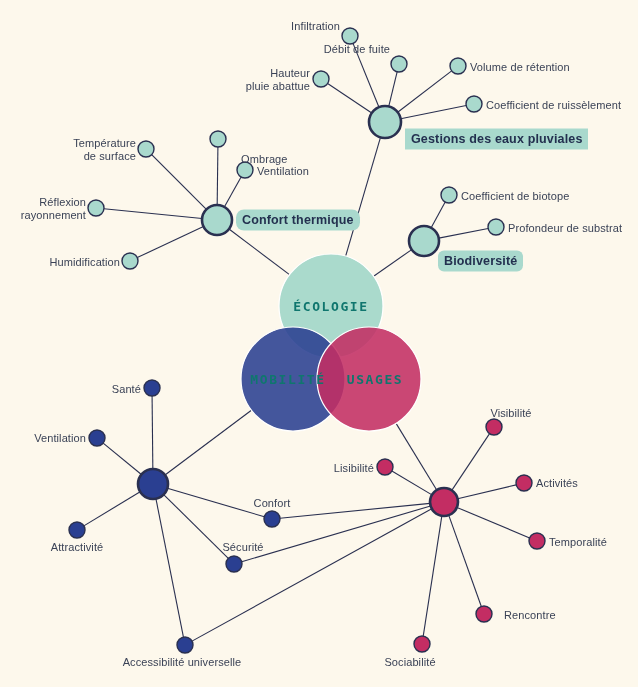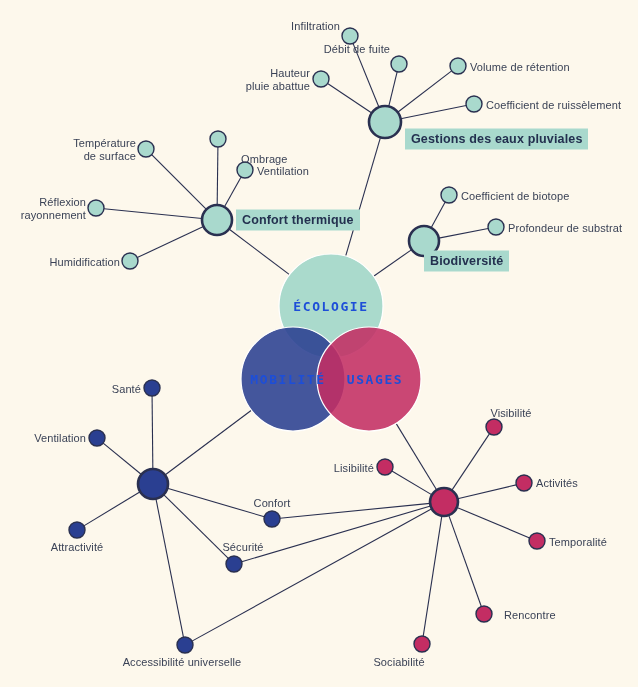--- a/index.html
+++ b/index.html
@@ -30,21 +30,21 @@
     background:#a9d9cd;
     padding:3px 6px 4px 6px;
     white-space:pre;
     transform:translate(0,-50%);
     letter-spacing:.15px;
   }
   .venn-label{
     position:absolute;
     font-family:"DejaVu Sans Mono", monospace;
     font-weight:bold;
-    color:#1d4ed8;
+    color:#0f766e;
     font-size:13px;
     letter-spacing:1.6px;
     transform:translate(-50%,-50%);
     white-space:pre;
     pointer-events:none;
   }
 </style>
 </head>
 <body>
 
@@ -119,22 +119,22 @@
         <circle cx="537" cy="541" r="8" fill="#c32d63" stroke="#2a3050" stroke-width="1.4"></circle>
         <circle cx="484" cy="614" r="8" fill="#c32d63" stroke="#2a3050" stroke-width="1.4"></circle>
         <circle cx="422" cy="644" r="8" fill="#c32d63" stroke="#2a3050" stroke-width="1.4"></circle>
       </g>
     </svg>
   <div id="overlay">
       <div class="venn-label" style="left: 331px; top: 306px;">ÉCOLOGIE</div>
       <div class="venn-label" style="left: 288px; top: 379px;">MOBILITÉ</div>
       <div class="venn-label" style="left: 375px; top: 379px;">USAGES</div>
       <div class="badge" style="left: 405px; top: 139px;">Gestions des eaux pluviales</div>
-      <div class="badge" style="left: 236px; top: 220px;">Confort thermique</div>
-      <div class="badge" style="left: 424px; top: 261px;">Biodiversité</div>
+      <div class="badge" style="left: 236px; top: 220px; border-radius: 8px;">Confort thermique</div>
+      <div class="badge" style="left: 438px; top: 261px; border-radius: 6px;">Biodiversité</div>
       <div class="label l" style="left: 340px; top: 26px; text-align: right;">Infiltration</div>
       <div class="label l" style="left: 390px; top: 49px; text-align: right;">Débit de fuite</div>
       <div class="label r" style="left: 470px; top: 67px;">Volume de rétention</div>
       <div class="label r" style="left: 486px; top: 105px;">Coefficient de ruissèlement</div>
       <div class="label l" style="left: 310px; top: 79px; text-align: right;">Hauteur
 pluie abattue</div>
       <div class="label l" style="left: 136px; top: 149px; text-align: right;">Température
 de surface</div>
       <div class="label r" style="left: 241px; top: 140px; margin-top: 19px;">Ombrage</div>
       <div class="label r" style="left: 257px; top: 171px; text-align: center;">Ventilation</div>
@@ -147,15 +147,15 @@
       <div class="label l" style="left: 86px; top: 438px; text-align: right;">Ventilation</div>
       <div class="label c" style="left: 77px; top: 547px;">Attractivité</div>
       <div class="label c" style="left: 272px; top: 503px;">Confort</div>
       <div class="label c" style="left: 243px; top: 547px;">Sécurité</div>
       <div class="label c" style="left: 182px; top: 662px;">Accessibilité universelle</div>
       <div class="label c" style="left: 511px; top: 413px; text-align: center;">Visibilité</div>
       <div class="label l" style="left: 374px; top: 468px; text-align: right;">Lisibilité</div>
       <div class="label r" style="left: 536px; top: 483px;">Activités</div>
       <div class="label r" style="left: 549px; top: 542px;">Temporalité</div>
       <div class="label r" style="left: 496px; top: 615px; padding-left: 8px;">Rencontre</div>
-      <div class="label c" style="left: 399px; top: 662px; text-align: center;">Sociabilité</div>
+      <div class="label c" style="left: 410px; top: 662px; text-align: center;">Sociabilité</div>
     </div>
 </div>
 
 </body></html>

